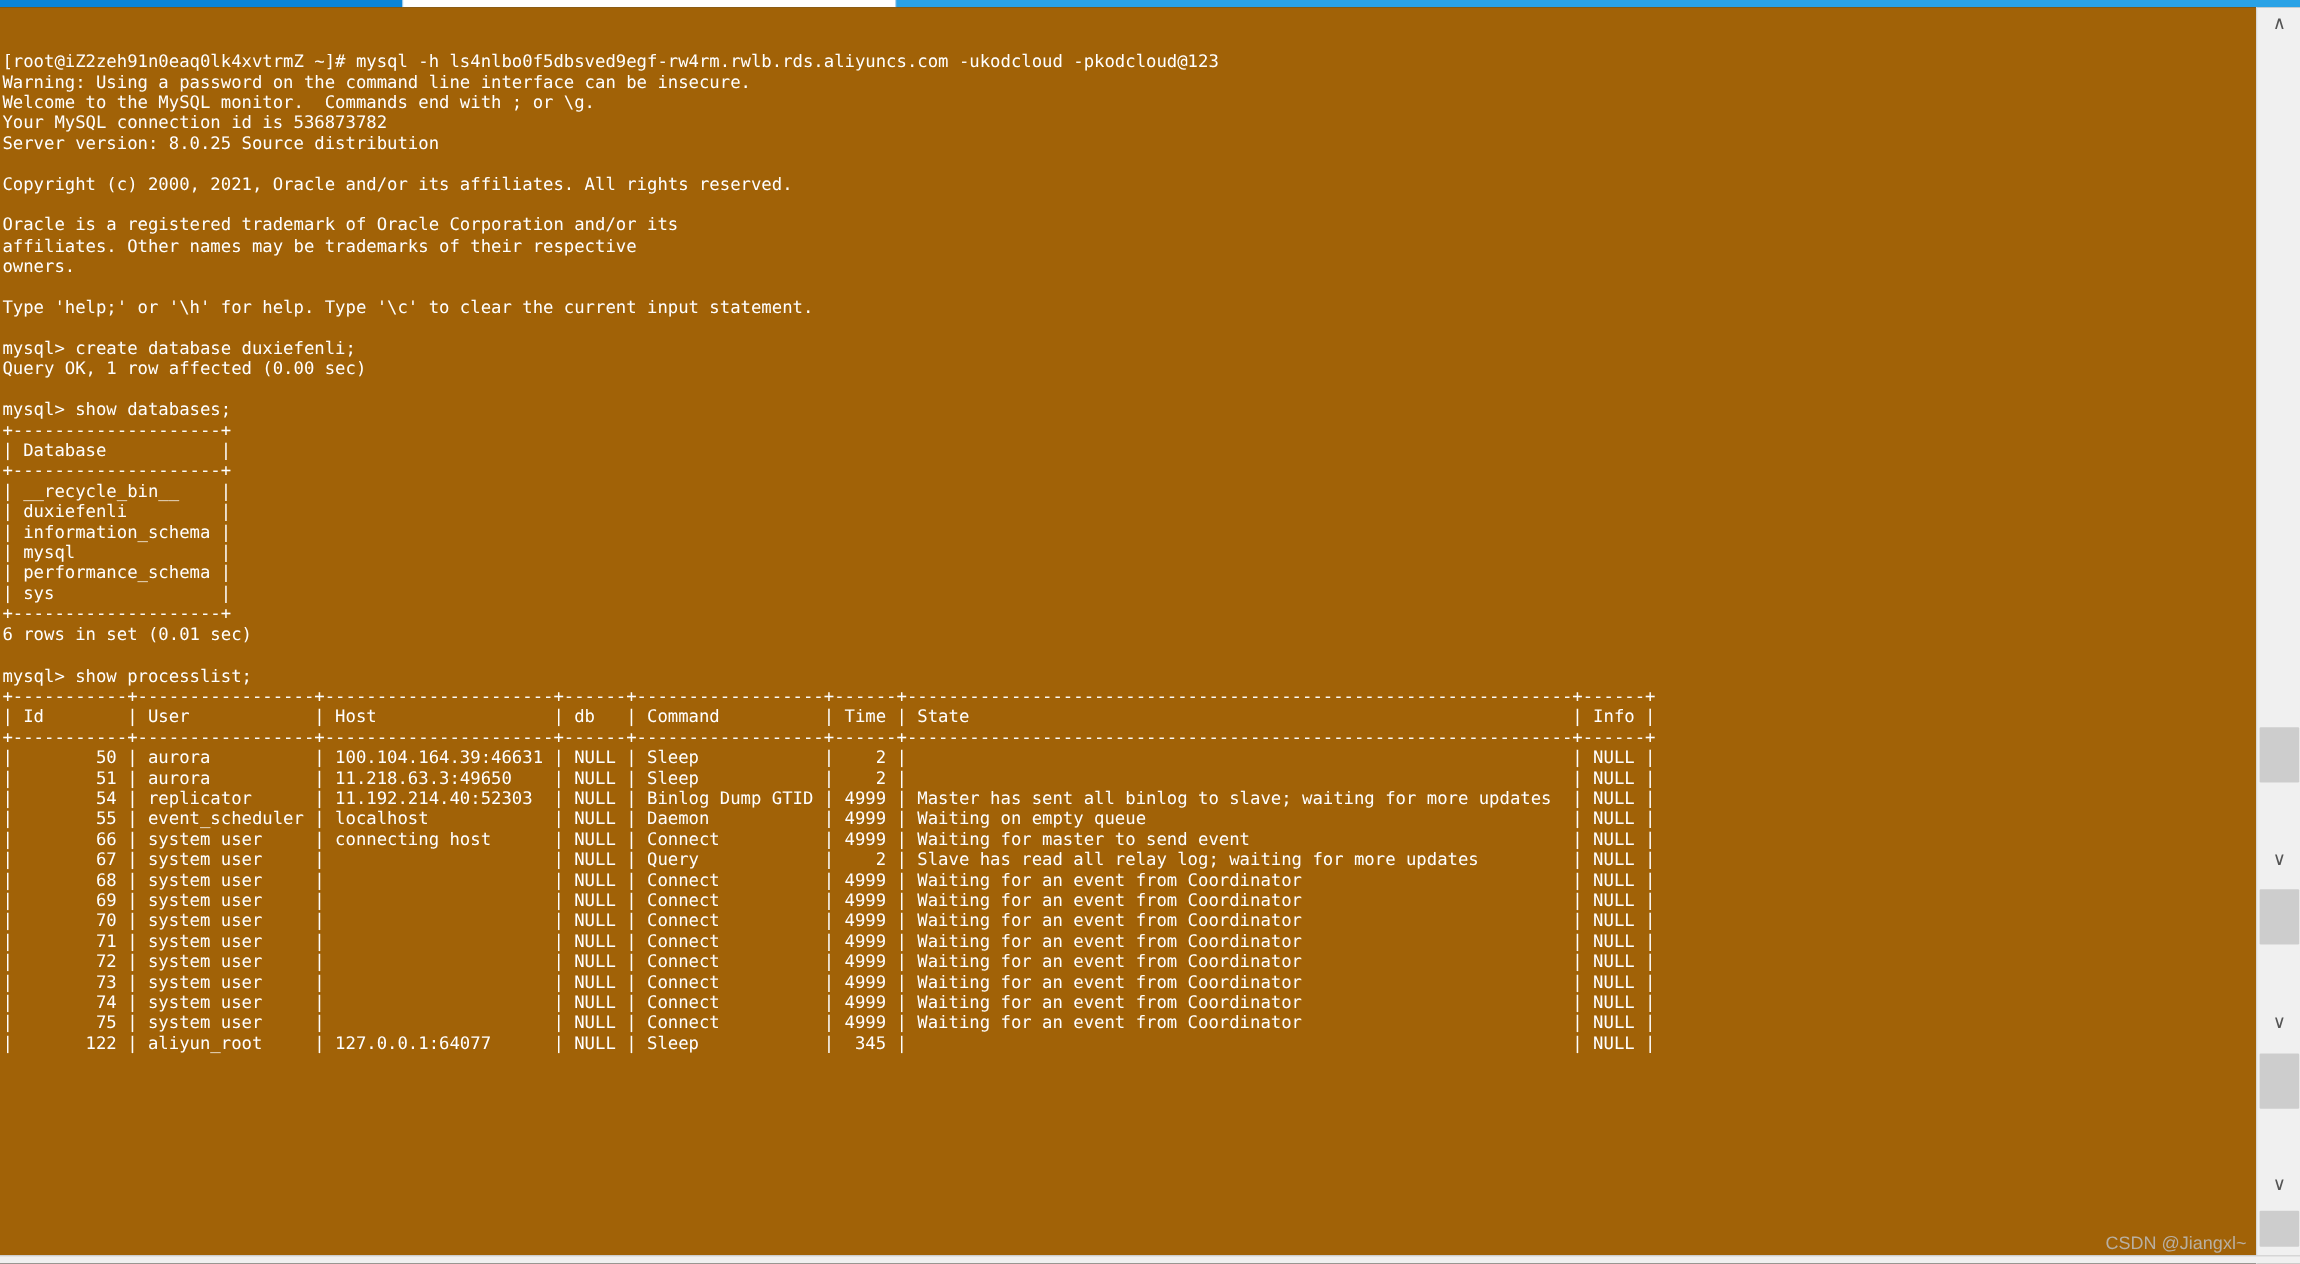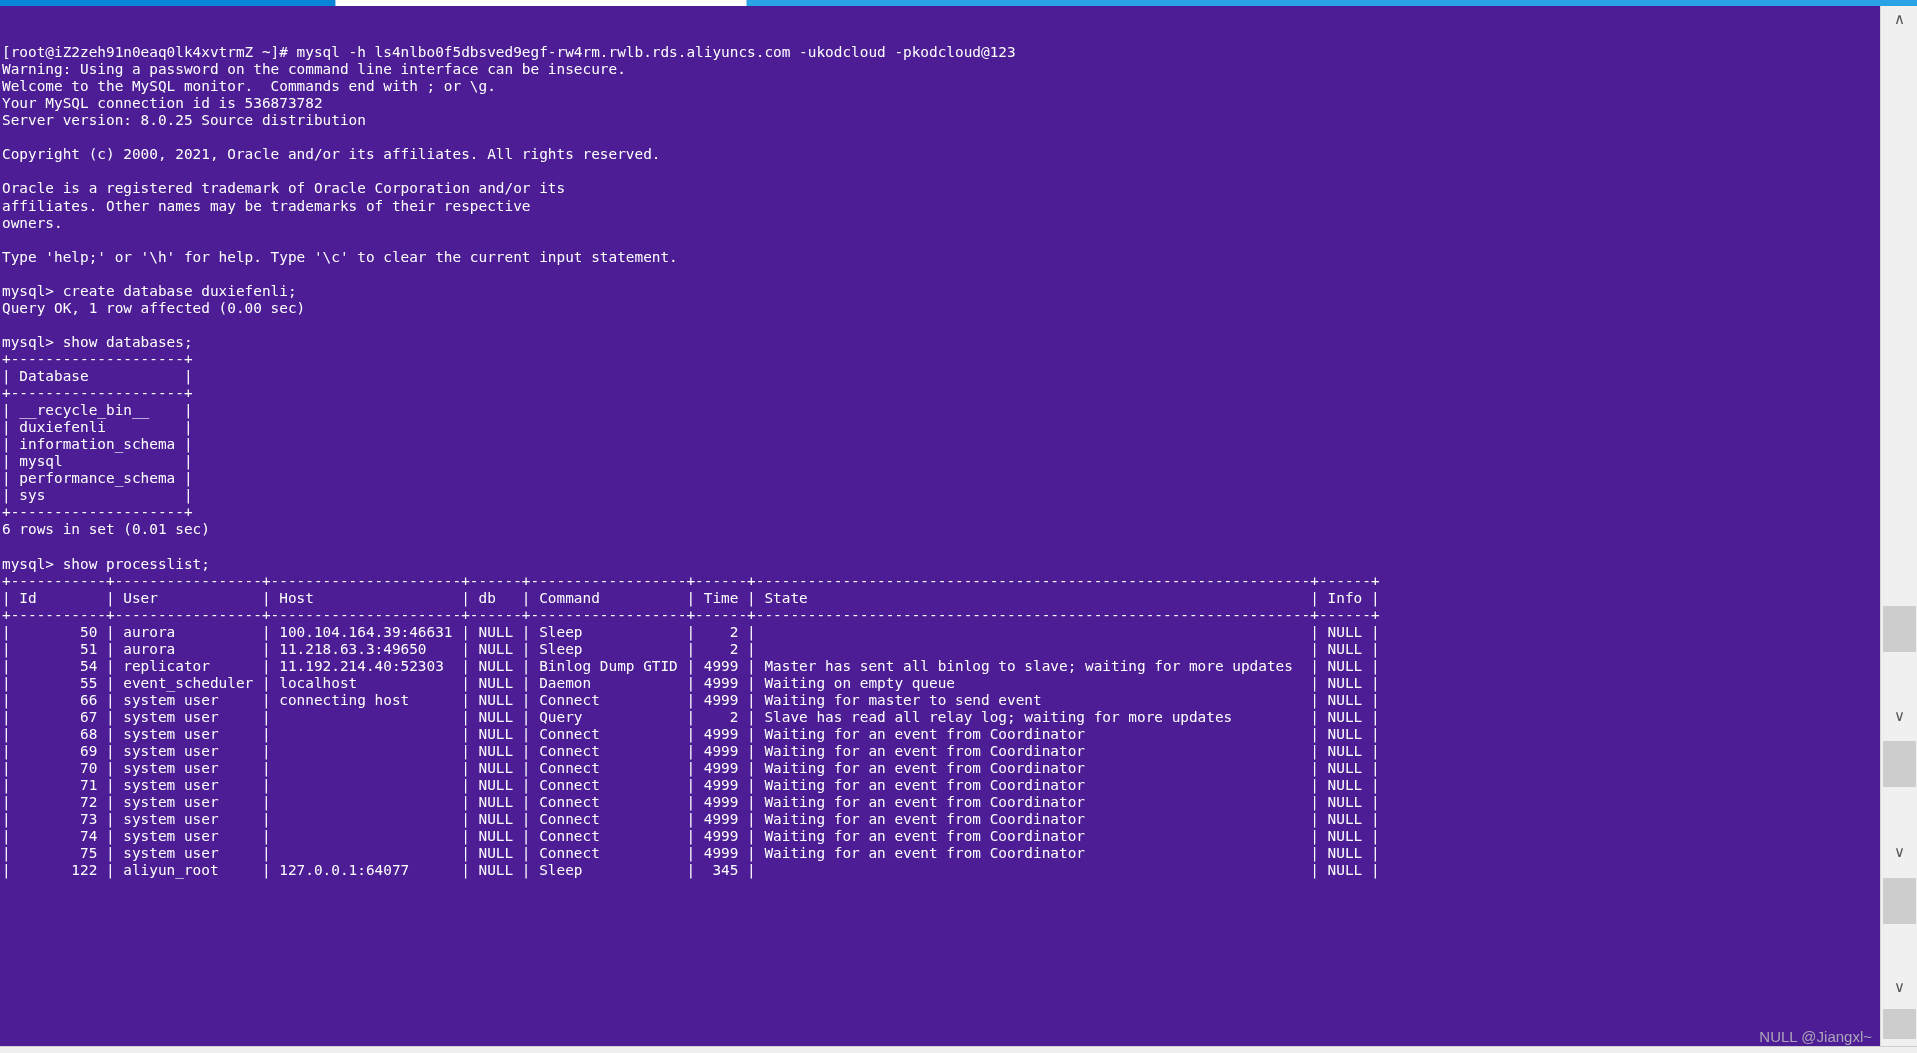--- a/index.html
+++ b/index.html
@@ -44,21 +44,21 @@
     background: #2aa2e6;
   }
 
   
   #terminal {
     position: absolute;
     left: 0;
     top: 6px;
     width: 1880px;
     height: 1040px;
-    background: #4c1d95;
+    background: #a16207;
     color: #ffffff;
     font-family: "DejaVu Sans Mono", "Liberation Mono", monospace;
     font-size: 14.4px;
     line-height: 17.05px;
     letter-spacing: 0px;
     padding: 4px 0 0 2px;
     box-sizing: border-box;
     overflow: hidden;
     white-space: pre;
   }
@@ -130,21 +130,21 @@
 <div id="window-chrome">
   <div id="chrome-tab-active"></div>
   <div id="chrome-tab-inactive"></div>
   <div id="chrome-tab-rest"></div>
 </div>
 
 <div id="terminal">
   
 <div class="line">[root@iZ2zeh91n0eaq0lk4xvtrmZ ~]# mysql -h ls4nlbo0f5dbsved9egf-rw4rm.rwlb.rds.aliyuncs.com -ukodcloud -pkodcloud@123</div><div class="line">Warning: Using a password on the command line interface can be insecure.</div><div class="line">Welcome to the MySQL monitor.  Commands end with ; or \g.</div><div class="line">Your MySQL connection id is 536873782</div><div class="line">Server version: 8.0.25 Source distribution</div><div class="blank"></div><div class="line">Copyright (c) 2000, 2021, Oracle and/or its affiliates. All rights reserved.</div><div class="blank"></div><div class="line">Oracle is a registered trademark of Oracle Corporation and/or its</div><div class="line">affiliates. Other names may be trademarks of their respective</div><div class="line">owners.</div><div class="blank"></div><div class="line">Type 'help;' or '\h' for help. Type '\c' to clear the current input statement.</div><div class="blank"></div><div class="line">mysql&gt; create database duxiefenli;</div><div class="line">Query OK, 1 row affected (0.00 sec)</div><div class="blank"></div><div class="line">mysql&gt; show databases;</div><div class="line">+--------------------+</div><div class="line">| Database           |</div><div class="line">+--------------------+</div><div class="line">| __recycle_bin__    |</div><div class="line">| duxiefenli         |</div><div class="line">| information_schema |</div><div class="line">| mysql              |</div><div class="line">| performance_schema |</div><div class="line">| sys                |</div><div class="line">+--------------------+</div><div class="line">6 rows in set (0.01 sec)</div><div class="blank"></div><div class="line">mysql&gt; show processlist;</div><div class="line">+-----------+-----------------+----------------------+------+------------------+------+----------------------------------------------------------------+------+</div><div class="line">| Id        | User            | Host                 | db   | Command          | Time | State                                                          | Info |</div><div class="line">+-----------+-----------------+----------------------+------+------------------+------+----------------------------------------------------------------+------+</div><div class="line">|        50 | aurora          | 100.104.164.39:46631 | NULL | Sleep            |    2 |                                                                | NULL |</div><div class="line">|        51 | aurora          | 11.218.63.3:49650    | NULL | Sleep            |    2 |                                                                | NULL |</div><div class="line">|        54 | replicator      | 11.192.214.40:52303  | NULL | Binlog Dump GTID | 4999 | Master has sent all binlog to slave; waiting for more updates  | NULL |</div><div class="line">|        55 | event_scheduler | localhost            | NULL | Daemon           | 4999 | Waiting on empty queue                                         | NULL |</div><div class="line">|        66 | system user     | connecting host      | NULL | Connect          | 4999 | Waiting for master to send event                               | NULL |</div><div class="line">|        67 | system user     |                      | NULL | Query            |    2 | Slave has read all relay log; waiting for more updates         | NULL |</div><div class="line">|        68 | system user     |                      | NULL | Connect          | 4999 | Waiting for an event from Coordinator                          | NULL |</div><div class="line">|        69 | system user     |                      | NULL | Connect          | 4999 | Waiting for an event from Coordinator                          | NULL |</div><div class="line">|        70 | system user     |                      | NULL | Connect          | 4999 | Waiting for an event from Coordinator                          | NULL |</div><div class="line">|        71 | system user     |                      | NULL | Connect          | 4999 | Waiting for an event from Coordinator                          | NULL |</div><div class="line">|        72 | system user     |                      | NULL | Connect          | 4999 | Waiting for an event from Coordinator                          | NULL |</div><div class="line">|        73 | system user     |                      | NULL | Connect          | 4999 | Waiting for an event from Coordinator                          | NULL |</div><div class="line">|        74 | system user     |                      | NULL | Connect          | 4999 | Waiting for an event from Coordinator                          | NULL |</div><div class="line">|        75 | system user     |                      | NULL | Connect          | 4999 | Waiting for an event from Coordinator                          | NULL |</div><div class="line">|       122 | aliyun_root     | 127.0.0.1:64077      | NULL | Sleep            |  345 |                                                                | NULL |</div></div>
 
-<div id="watermark">NULL @Jiangxl~</div>
+<div id="watermark">CSDN @Jiangxl~</div>
 
 <div id="scrollbar">
   <div class="sb-arrow" style="top:0px;">∧</div>
   <div class="sb-thumb" style="top:600px;height:46px;"></div>
   <div class="sb-arrow" style="top:697px;">∨</div>
   <div class="sb-thumb" style="top:735px;height:46px;"></div>
   <div class="sb-arrow" style="top:833px;">∨</div>
   <div class="sb-thumb" style="top:872px;height:46px;"></div>
   <div class="sb-arrow" style="top:968px;">∨</div>
   <div class="sb-thumb" style="top:1003px;height:30px;"></div>

